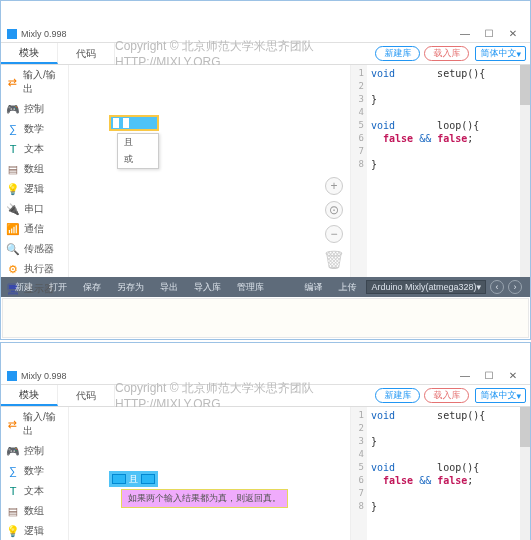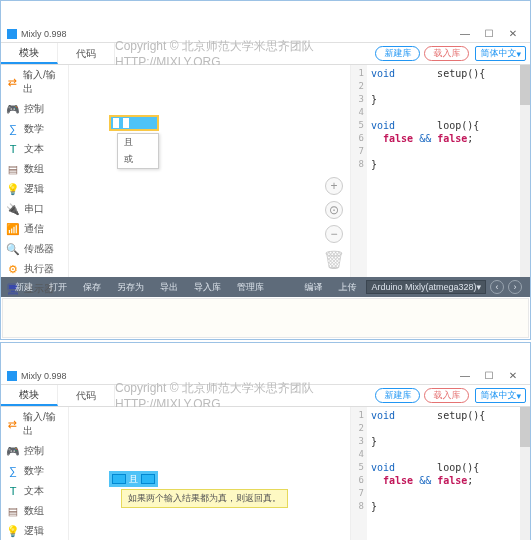--- a/index.html
+++ b/index.html
@@ -26,21 +26,21 @@
   .sb-icon { width: 12px; height: 12px; display: flex; align-items: center; justify-content: center; font-size: 11px; }
 
   .workspace { flex: 1; position: relative; background: #fff; overflow: hidden; }
   .block { position: absolute; top: 50px; left: 40px; width: 50px; height: 16px; background: #4fc3f7; border: 2px solid #f9c846; display: flex; align-items: center; }
   .block-inner { width: 6px; height: 10px; background: #fff; margin: 0 2px; }
   .contextmenu { position: absolute; top: 68px; left: 48px; width: 42px; background: #fff; border: 1px solid #ccc; box-shadow: 1px 1px 3px rgba(0,0,0,0.15); }
   .cm-item { padding: 2px 6px; font-size: 9px; color: #555; cursor: pointer; }
 
   .block2 { position: absolute; top: 64px; left: 40px; height: 16px; background: #4fc3f7; display: flex; align-items: center; padding: 0 2px; }
   .block2 .slot { width: 14px; height: 10px; background: #29b6f6; margin: 0 1px; border: 1px solid #0288d1; }
-  .tooltip { position: absolute; top: 82px; left: 52px; background: #fef9c3; border: 1px solid #e6d95a; padding: 2px 6px; font-size: 9px; color: #555; }
+  .tooltip { position: absolute; top: 82px; left: 52px; background: #f0abfc; border: 1px solid #e6d95a; padding: 2px 6px; font-size: 9px; color: #555; }
 
   .ws-tools { position: absolute; right: 6px; bottom: 6px; display: flex; flex-direction: column; gap: 6px; align-items: center; }
   .circlebtn { width: 18px; height: 18px; border: 1px solid #ccc; border-radius: 50%; background: #f8f8f8; display: flex; align-items: center; justify-content: center; font-size: 12px; color: #999; cursor: pointer; }
   .trash { width: 20px; height: 22px; color: #ccc; display: flex; align-items: center; justify-content: center; font-size: 18px; }
 
   .codepanel { width: 180px; background: #fff; border-left: 1px solid #eee; display: flex; }
   .gutter { width: 16px; background: #f5f5f5; color: #aaa; text-align: right; padding: 2px 3px 0 0; font-size: 9px; line-height: 13px; font-family: Consolas, monospace; }
   .code { flex: 1; padding: 2px 4px; font-size: 10px; line-height: 13px; font-family: Consolas, monospace; white-space: pre; }
   .kw { color: #1565c0; text-align: center; }
   .lit { color: #c2185b; font-weight: bold; }

